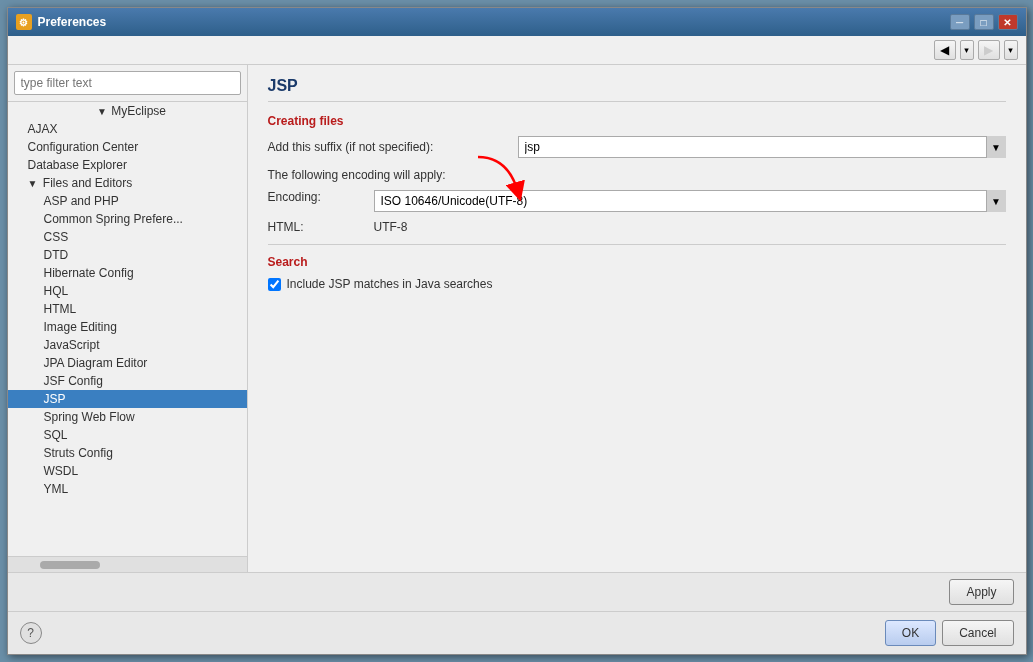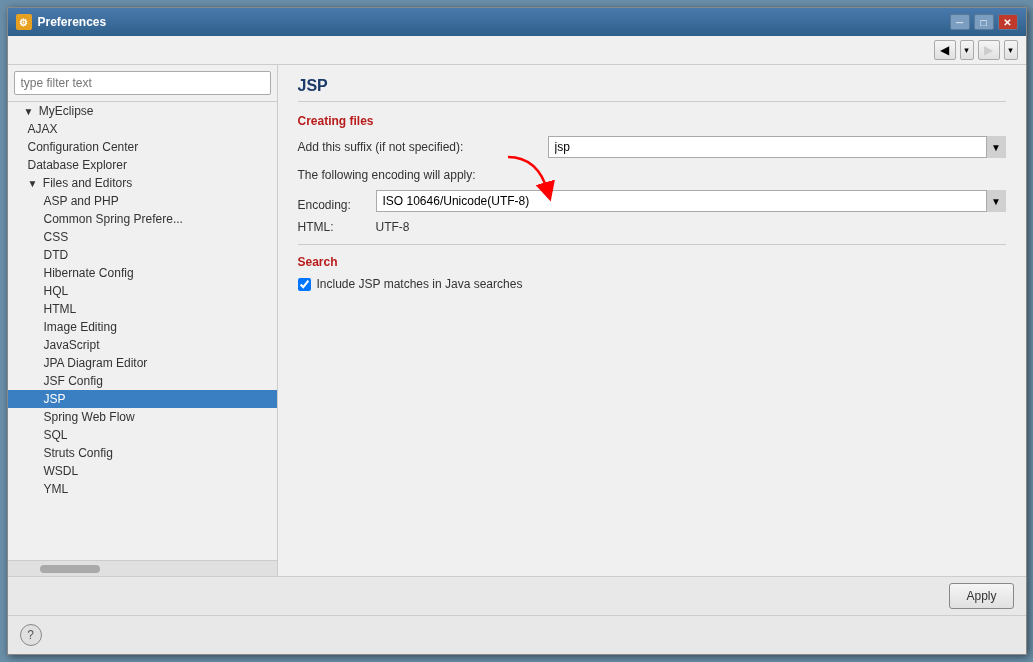--- a/index.html
+++ b/index.html
@@ -81,21 +81,21 @@
       background: white;
     }
     .tree-item {
       padding: 2px 8px;
       cursor: pointer;
       white-space: nowrap;
       color: #333;
       font-size: 12px;
     }
     .tree-item.selected { background: #3a7fc1; color: white; }
-    .tree-item.root { font-weight: normal; padding-left: 16px; }
+    .tree-item.root { font-weight: normal; padding-left: 16px; text-align: center; }
     .tree-item.level1 { padding-left: 20px; }
     .tree-item.level2 { padding-left: 36px; }
     .tree-arrow {
       display: inline-block;
       width: 12px;
       font-size: 10px;
       color: inherit;
     }
     .panel-title {
       font-size: 16px;
@@ -209,21 +209,21 @@
       border-radius: 3px;
       color: #333;
     }
     .btn.primary {
       background: linear-gradient(to bottom, #dce8ff, #b8ccee);
       border-color: #6a8aba;
     }
     .sidebar-wrapper {
       display: flex;
       flex-direction: column;
-      width: 270px;
+      width: 240px;
       flex-shrink: 0;
       border-right: 1px solid #ccc;
     }
     .tree-scroll-inner {
       flex: 1;
       overflow-y: auto;
       overflow-x: hidden;
     }
     .h-scroll {
       height: 16px;
@@ -275,22 +275,23 @@
     .encoding-section {
       margin-top: 8px;
     }
     .encoding-label-row {
       font-size: 12px;
       color: #333;
       margin-bottom: 8px;
     }
     .inline-form {
       display: flex;
-      align-items: flex-end;
+      align-items: flex-start;
       margin-bottom: 8px;
+      gap: 28px;
     }
     .inline-label {
       font-size: 12px;
       color: #333;
       margin-right: 8px;
       width: 70px;
     }
   </style>
 </head>
 <body>
@@ -482,14 +483,18 @@
       </div>
     </div>
   </div>
 
   <div style="background:#e8e8e8; border-top:1px solid #ccc; padding:6px 12px; display:flex; justify-content:flex-end; gap:6px;">
     <button class="btn">Apply</button>
   </div>
 
   <div class="bottom-bar">
     <div class="help-icon">?</div>
+    <div class="btn-group">
+      <button class="btn primary">OK</button>
+      <button class="btn">Cancel</button>
+    </div>
   </div>
 </div>
 
 </body></html>

